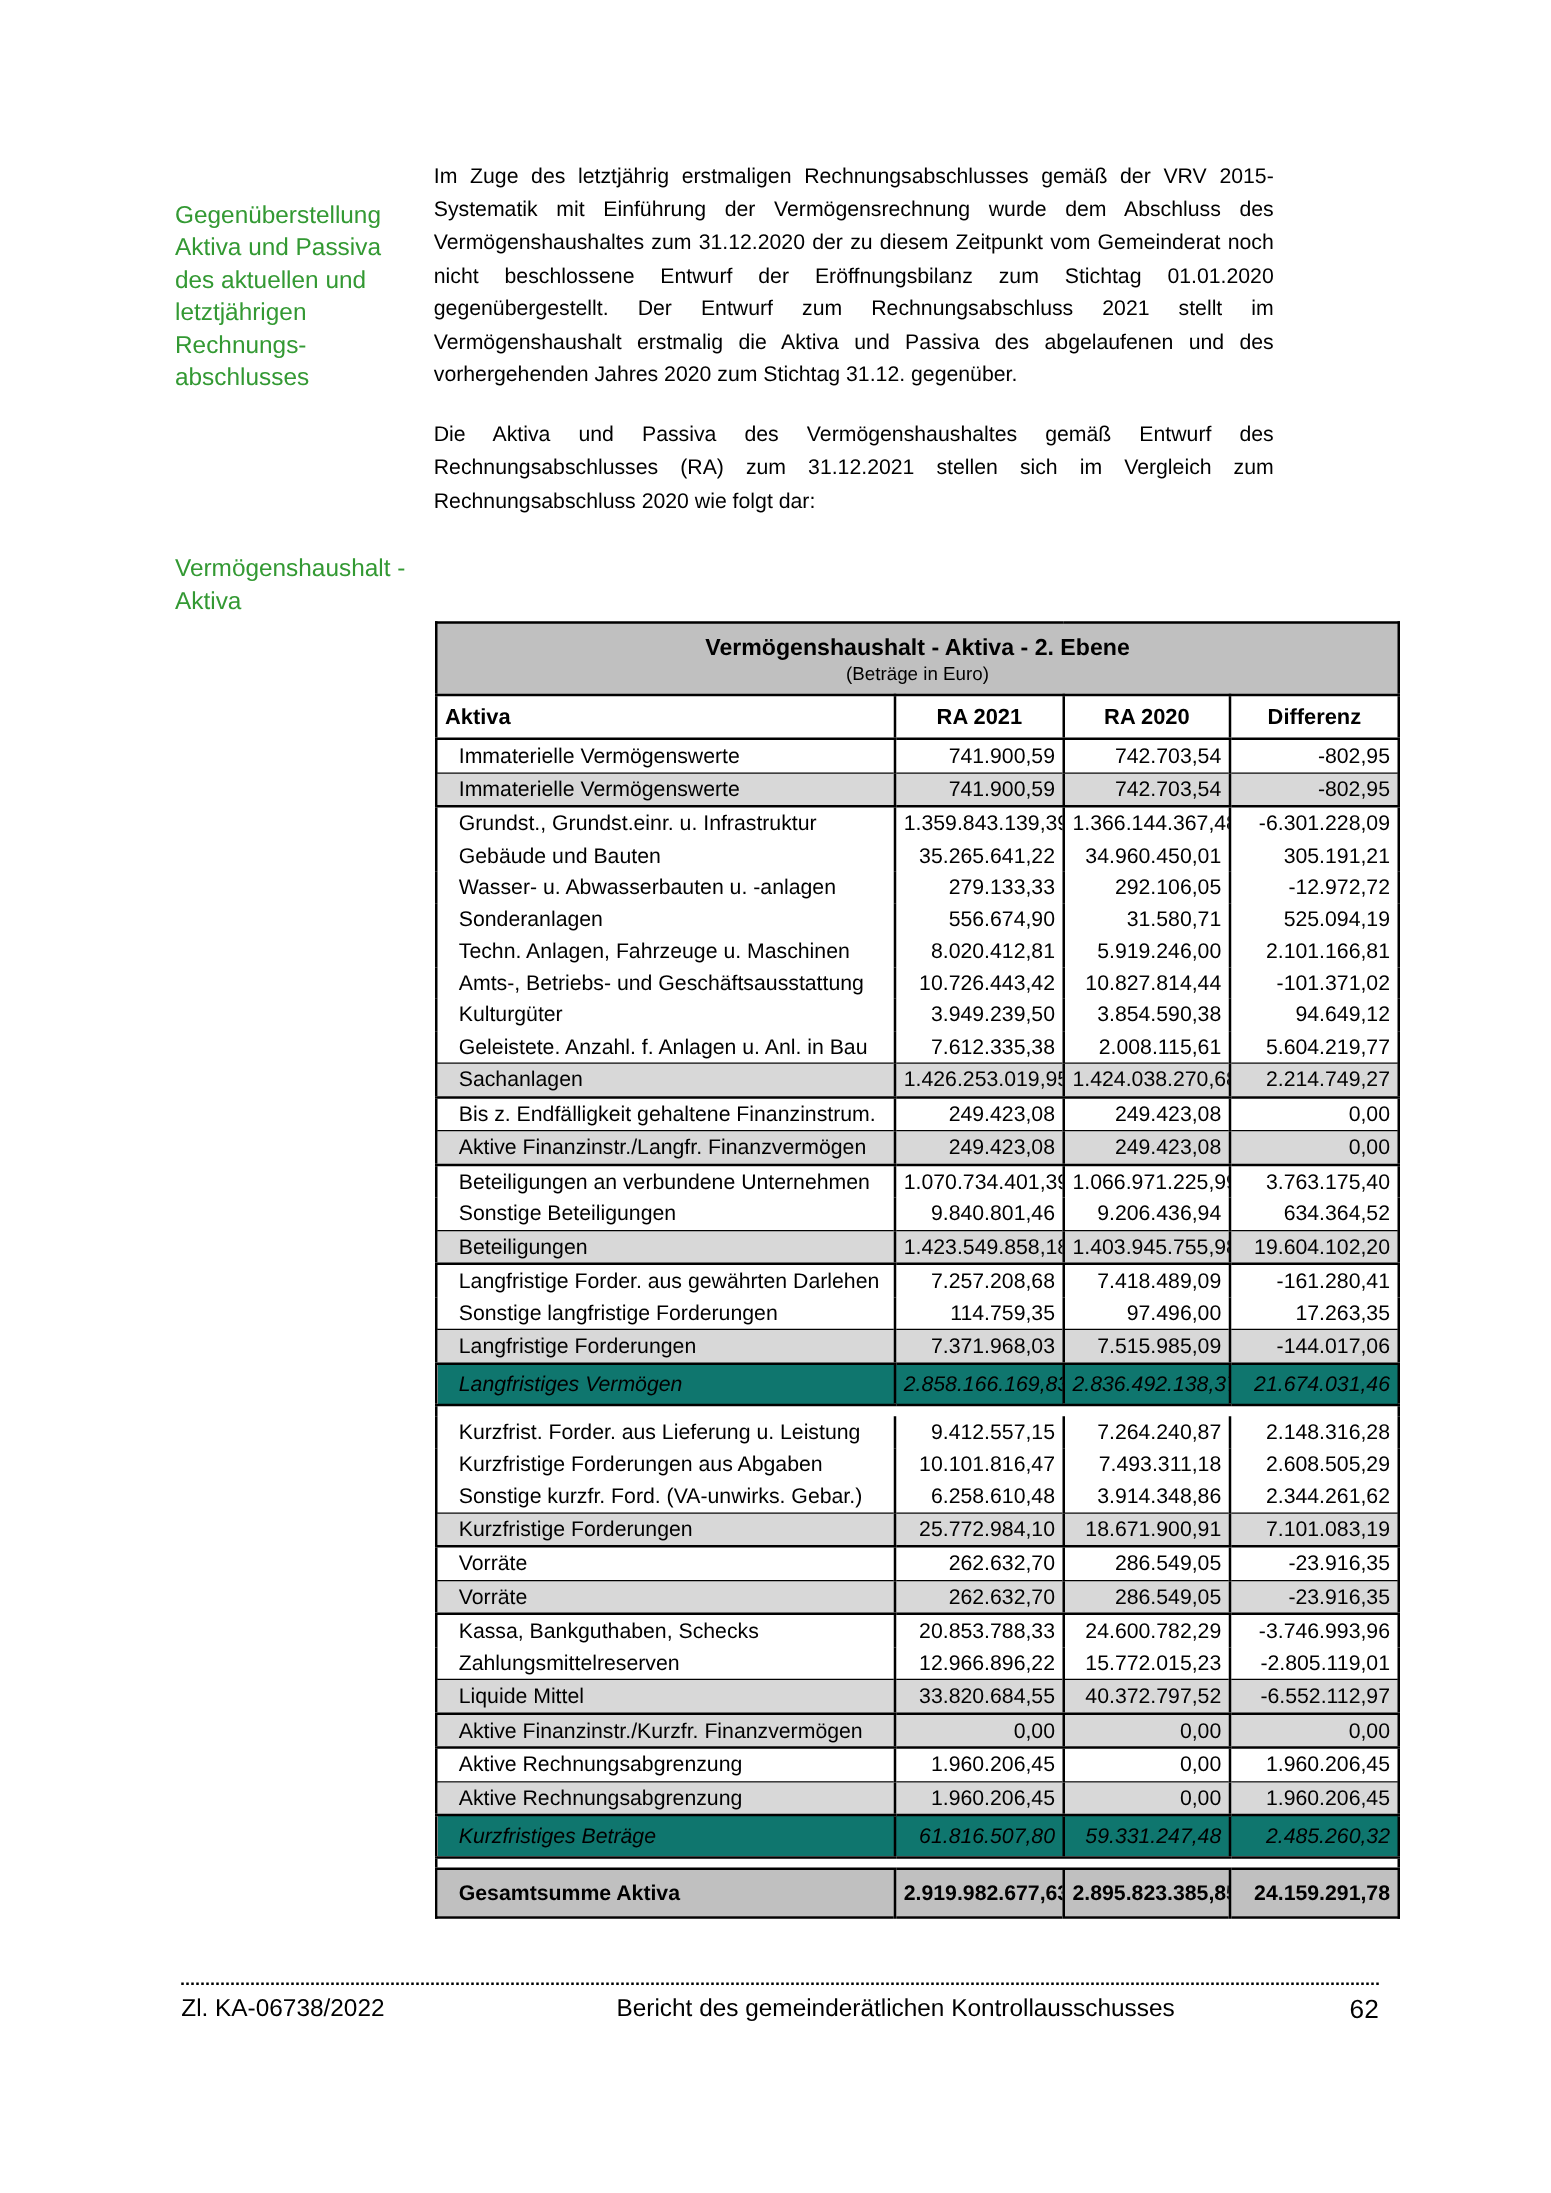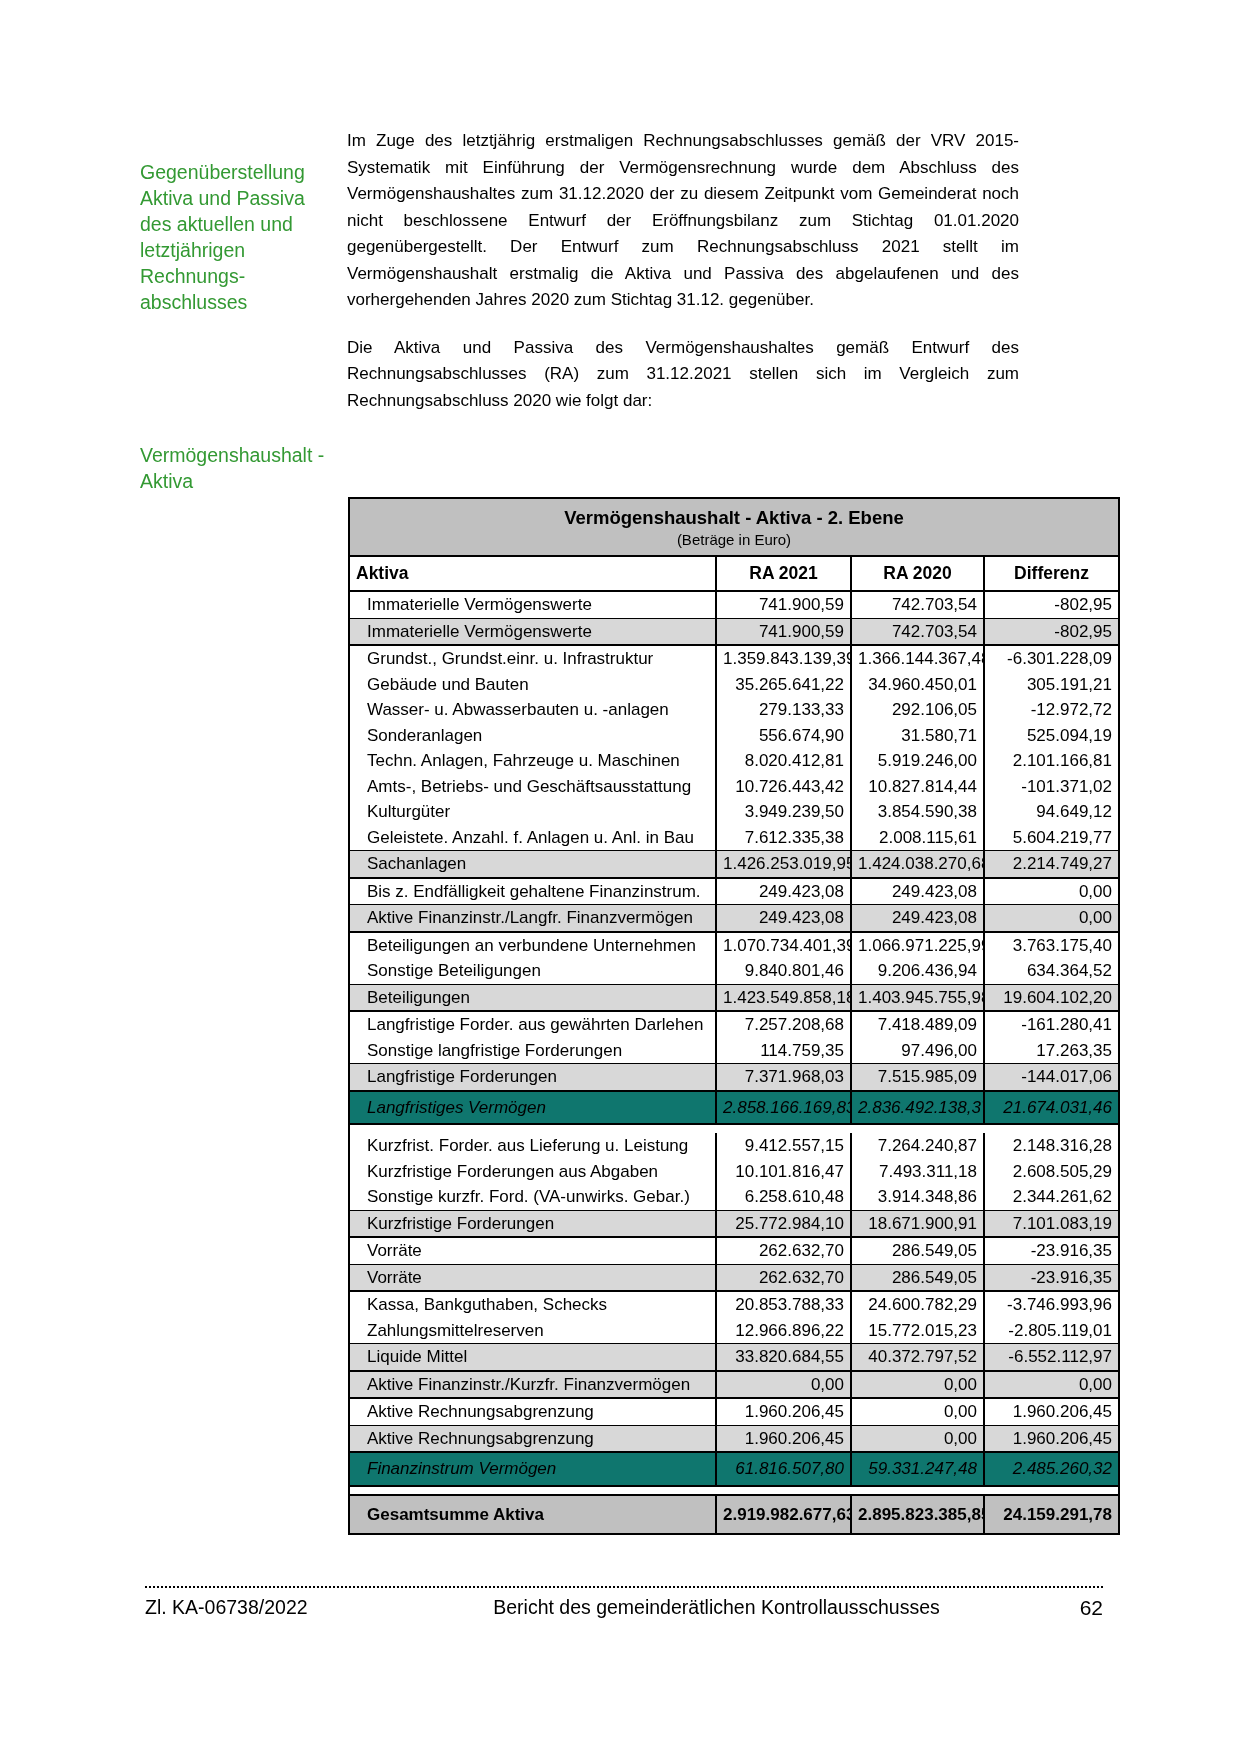--- a/index.html
+++ b/index.html
@@ -324,21 +324,21 @@
           <td class="c-num">0,00</td>
           <td class="c-num">1.960.206,45</td>
         </tr>
         <tr class="row-subtotal">
           <td class="c-label">Aktive Rechnungsabgrenzung</td>
           <td class="c-num">1.960.206,45</td>
           <td class="c-num">0,00</td>
           <td class="c-num">1.960.206,45</td>
         </tr>
         <tr class="row-total">
-          <td class="c-label">Finanzinstrum Vermögen</td>
+          <td class="c-label">Kurzfristiges Beträge</td>
           <td class="c-num">61.816.507,80</td>
           <td class="c-num">59.331.247,48</td>
           <td class="c-num">2.485.260,32</td>
         </tr>
         <tr class="row-spacer">
           <td colspan="4"></td>
         </tr>
         <tr class="row-grand">
           <td class="c-label">Gesamtsumme Aktiva</td>
           <td class="c-num">2.919.982.677,63</td>

